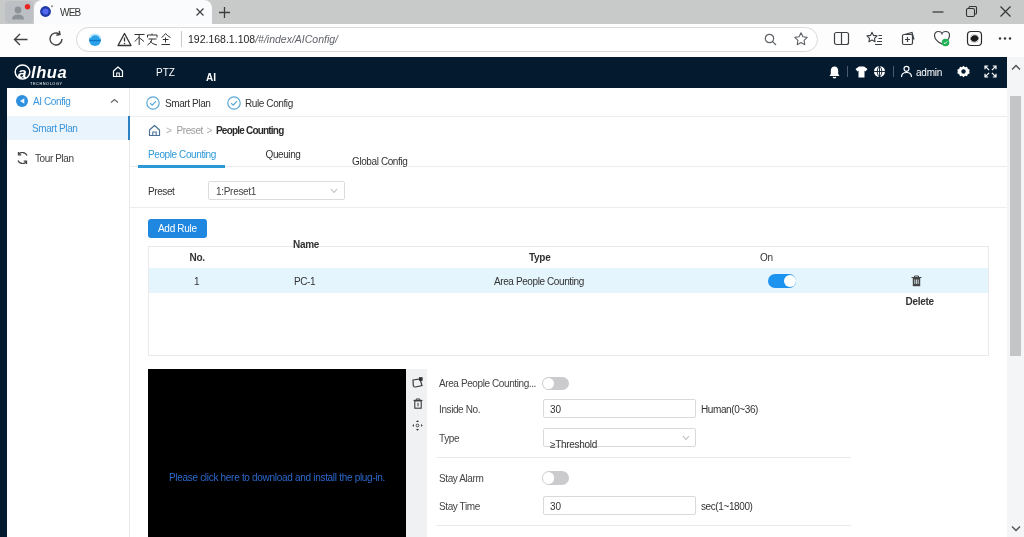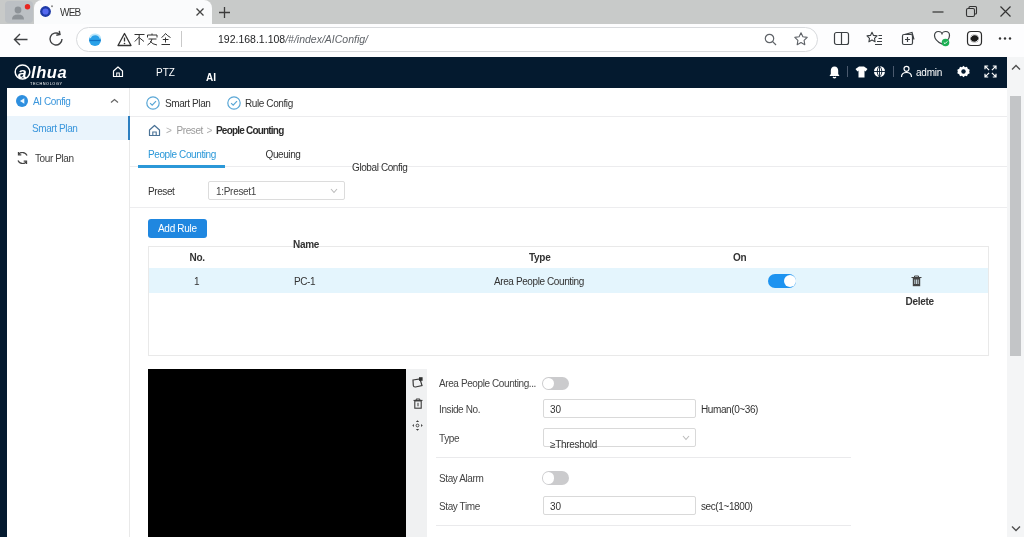--- a/index.html
+++ b/index.html
@@ -74,21 +74,21 @@
       <path d="M18 0.5 L18 2 M13.5 2 H23 M13.5 2 V4.5 M23 2 V4.5"></path>
         <path d="M14.5 6 H22.5"></path>
         <path d="M18 6 Q17.5 10 13.5 12 M16 8 Q18.5 11.5 23 12"></path>
       <path d="M31.5 0.5 Q30 3 27.5 4.5 M31.5 0.5 Q33.5 3 36.5 4.5"></path>
         <path d="M28.8 6.5 H34.5"></path>
         <path d="M31.5 4.5 V9.5"></path>
         <path d="M27.5 11.5 H36"></path>
     </g>
   </svg>
   <div class="abs" style="left:181px;top:31px;width:1px;height:16px;background:#c9c9c9;"></div>
-  <div class="abs" style="left:188px;top:33px;font-size:10.5px;white-space:nowrap;"><span style="color:#1d1e20;margin-left:30px;">192.168.1.108</span><span style="color:#5f6368;font-style:italic;">/#/index/AIConfig/</span></div>
+  <div class="abs" style="left:188px;top:33px;font-size:10.5px;white-space:nowrap;"><span style="color:#1d1e20;">192.168.1.108</span><span style="color:#5f6368;font-style:italic;">/#/index/AIConfig/</span></div>
   <svg class="abs" style="left:763px;top:32px;" width="15" height="15" viewBox="0 0 15 15">
     <circle cx="6.5" cy="6.5" r="4.2" fill="none" stroke="#5f6368" stroke-width="1.2"></circle>
     <path d="M9.7 9.7 L13 13" stroke="#5f6368" stroke-width="1.2"></path>
   </svg>
   <svg class="abs" style="left:793px;top:31px;" width="16" height="16" viewBox="0 0 16 16">
     <path d="M8 1.8 L9.9 5.8 L14.2 6.4 L11.1 9.4 L11.8 13.7 L8 11.6 L4.2 13.7 L4.9 9.4 L1.8 6.4 L6.1 5.8 Z" fill="none" stroke="#5f6368" stroke-width="1.1" stroke-linejoin="round"></path>
   </svg>
   <svg class="abs" style="left:833px;top:30px;" width="17" height="17" viewBox="0 0 17 17">
     <rect x="1.5" y="2.5" width="14" height="12" rx="2" fill="none" stroke="#3c4043" stroke-width="1.2"></rect>
     <path d="M8.5 2.5 V14.5" stroke="#3c4043" stroke-width="1.2"></path>
@@ -199,52 +199,53 @@
   </svg>
   <div class="t" style="left:166px;top:125px;color:#b0b0b0;">&gt;</div>
   <div class="t" style="left:176.5px;top:125px;color:#9a9a9a;">Preset</div>
   <div class="t" style="left:206.5px;top:125px;color:#b0b0b0;">&gt;</div>
   <div class="t" style="left:216px;top:125px;color:#2b2b2b;font-weight:bold;letter-spacing:-0.8px;">People Counting</div>
 
   <div class="abs" style="left:130px;top:143px;width:877px;height:24px;border-bottom:1px solid #ececee;"></div>
   <div class="t" style="left:148px;top:149px;color:#2b98d8;">People Counting</div>
   <div class="abs" style="left:138px;top:165px;width:87px;height:2.5px;background:#2b98d8;"></div>
   <div class="t" style="left:265.5px;top:149px;text-align:center;">Queuing</div>
-  <div class="t" style="left:352px;top:162px;">Global Config</div>
+  <div class="t" style="left:352px;top:156px;">Global Config</div>
 
   <div class="t" style="left:148px;top:185.5px;">Preset</div>
   <div class="abs" style="left:208px;top:181px;width:137px;height:19px;border:1px solid #dcdcdc;border-radius:2px;background:#fff;"></div>
   <div class="t" style="left:216px;top:185.5px;color:#444;letter-spacing:-0.3px;">1:Preset1</div>
   <svg class="abs" style="left:330px;top:188px;" width="8" height="6" viewBox="0 0 8 6">
       <path d="M1 1 L4 4.5 L7 1" fill="none" stroke="#bbb" stroke-width="1.1"></path>
     </svg>
   <div class="abs" style="left:130px;top:207px;width:877px;height:1px;background:#ededef;"></div>
 
   <div class="abs" style="left:148px;top:218.5px;width:59px;height:19px;background:#1f87e0;border-radius:3px;"></div>
   <div class="t" style="left:158px;top:223px;color:#fff;letter-spacing:-0.3px;">Add Rule</div>
 
   <div class="abs" style="left:148px;top:245.5px;width:841px;height:110px;border:1px solid #e9e9e9;background:#fff;"></div>
   <div class="abs" style="left:149px;top:268px;width:839px;height:25px;background:#e4f5fd;"></div>
   <div class="t" style="left:189.5px;top:251.5px;font-weight:bold;letter-spacing:-0.3px;">No.</div>
   <div class="t" style="left:293px;top:239px;font-weight:bold;letter-spacing:-0.3px;">Name</div>
   <div class="t" style="left:529px;top:251.5px;font-weight:bold;letter-spacing:-0.3px;">Type</div>
-  <div class="t" style="left:733px;top:251.5px;font-weight:bold;letter-spacing:-0.3px;">On</div>
+  <div class="t" style="left:760px;top:251.5px;font-weight:normal;letter-spacing:-0.3px;">On</div>
   <div class="t" style="left:905.5px;top:251.5px;font-weight:bold;letter-spacing:-0.3px;margin-top:44px;">Delete</div>
   <div class="t" style="left:194px;top:276px;">1</div>
   <div class="t" style="left:294px;top:276px;">PC-1</div>
   <div class="t" style="left:494px;top:276px;">Area People Counting</div>
   <div class="abs" style="left:768px;top:274px;width:28px;height:14px;background:#1d93f0;border-radius:7px;"></div>
   <div class="abs" style="left:783.5px;top:275px;width:12px;height:12px;background:#fff;border-radius:6px;"></div>
   <svg class="abs" style="left:911px;top:275px;" width="11" height="12" viewBox="0 0 11 12">
     <path d="M0.5 2.5 H10.5 M3.5 2.5 V1 H7.5 V2.5" fill="none" stroke="#444" stroke-width="1"></path>
     <rect x="1.8" y="2.5" width="7.4" height="8.7" fill="#444"></rect>
     <path d="M3.8 4.5 V9 M5.5 4.5 V9 M7.2 4.5 V9" stroke="#e4f5fd" stroke-width="0.8"></path>
   </svg>
 
   <div class="abs" style="left:148px;top:369px;width:258px;height:168px;background:#000;"></div>
+  <div class="t" style="left:148px;top:472px;width:258px;text-align:center;color:#2c68cc;letter-spacing:-0.3px;">Please click here to download and install the plug-in.</div>
   <div class="abs" style="left:406px;top:369px;width:21px;height:168px;background:#f0f1f2;"></div>
   <svg class="abs" style="left:411px;top:376px;" width="13" height="13" viewBox="0 0 13 13">
     <path d="M2 4 L9 3 L11 9.5 L4.5 11 Q2.5 11.2 2.3 9.5 Z" fill="none" stroke="#3a3a3a" stroke-width="1.2"></path>
     <rect x="8" y="1.2" width="3.6" height="3.6" fill="#2e2e2e"></rect>
   </svg>
   <svg class="abs" style="left:413px;top:398px;" width="10" height="11" viewBox="0 0 10 11">
     <path d="M0.5 2.4 H9.5 M3.2 2.4 V1 H6.8 V2.4" fill="none" stroke="#3a3a3a" stroke-width="1"></path>
     <rect x="1.8" y="2.9" width="6.4" height="7.3" fill="none" stroke="#3a3a3a" stroke-width="1.1"></rect>
     <path d="M5 4.8 V8.3" stroke="#3a3a3a" stroke-width="1"></path>
   </svg>

